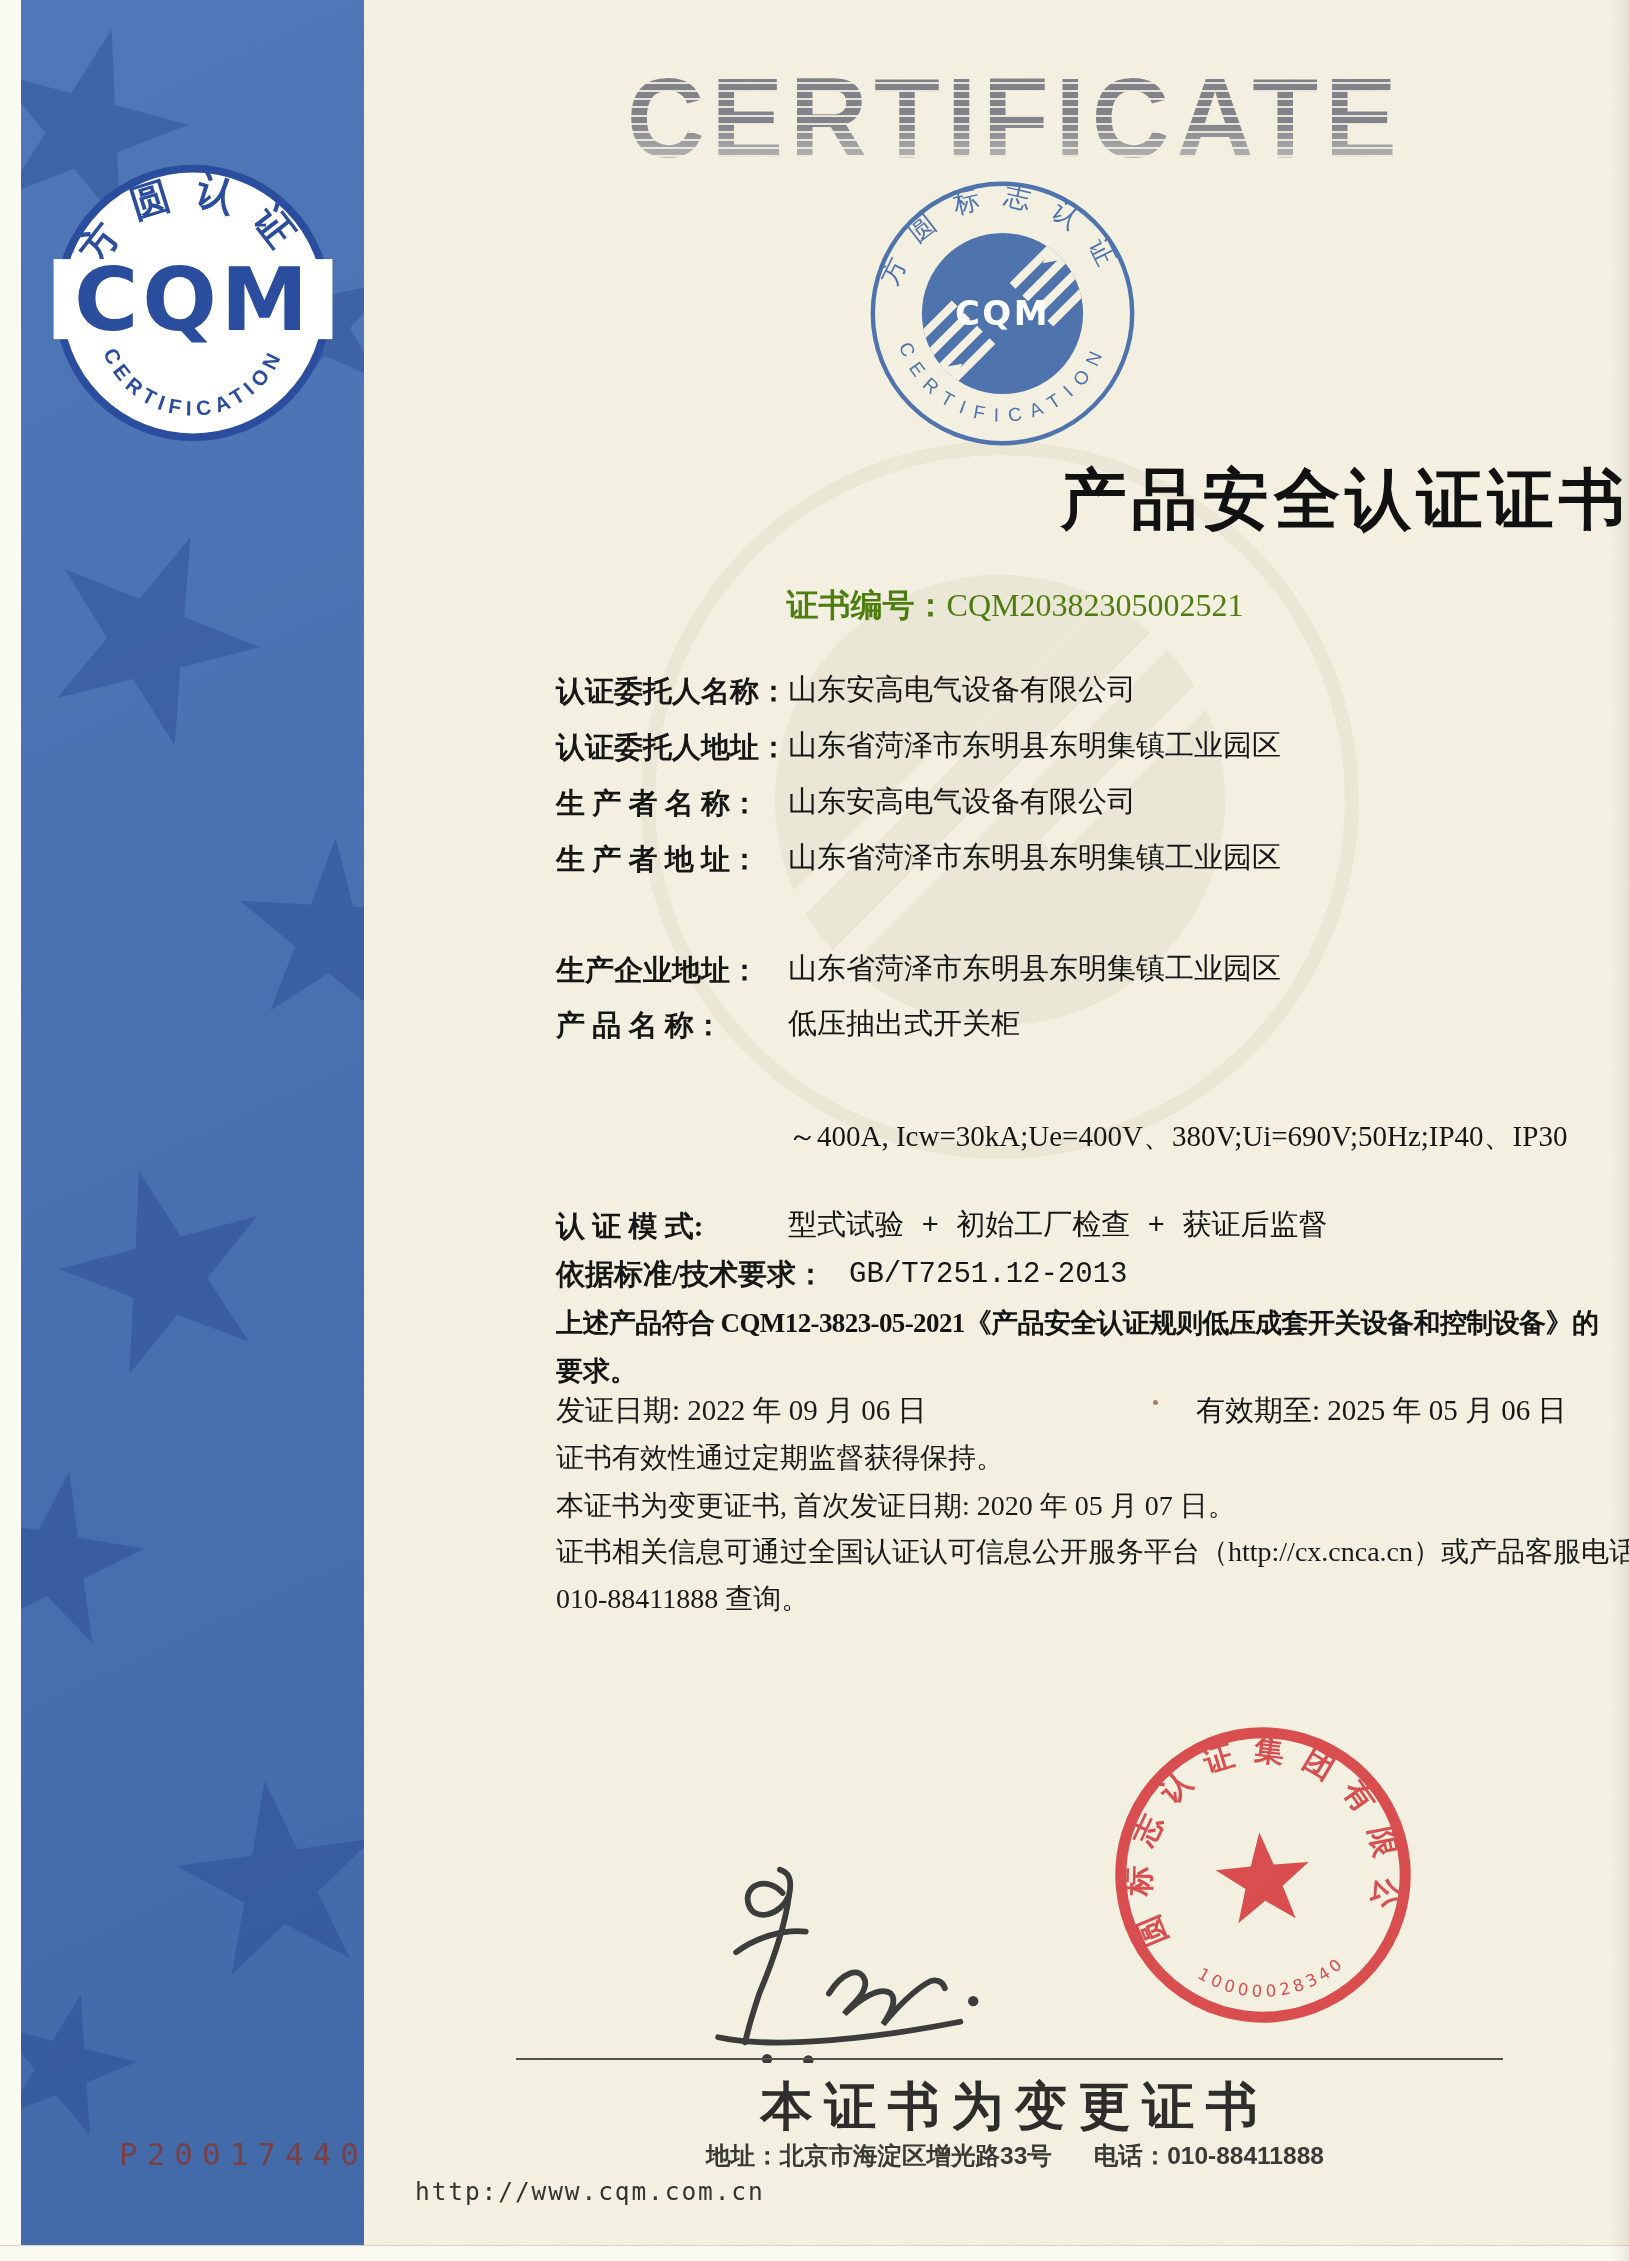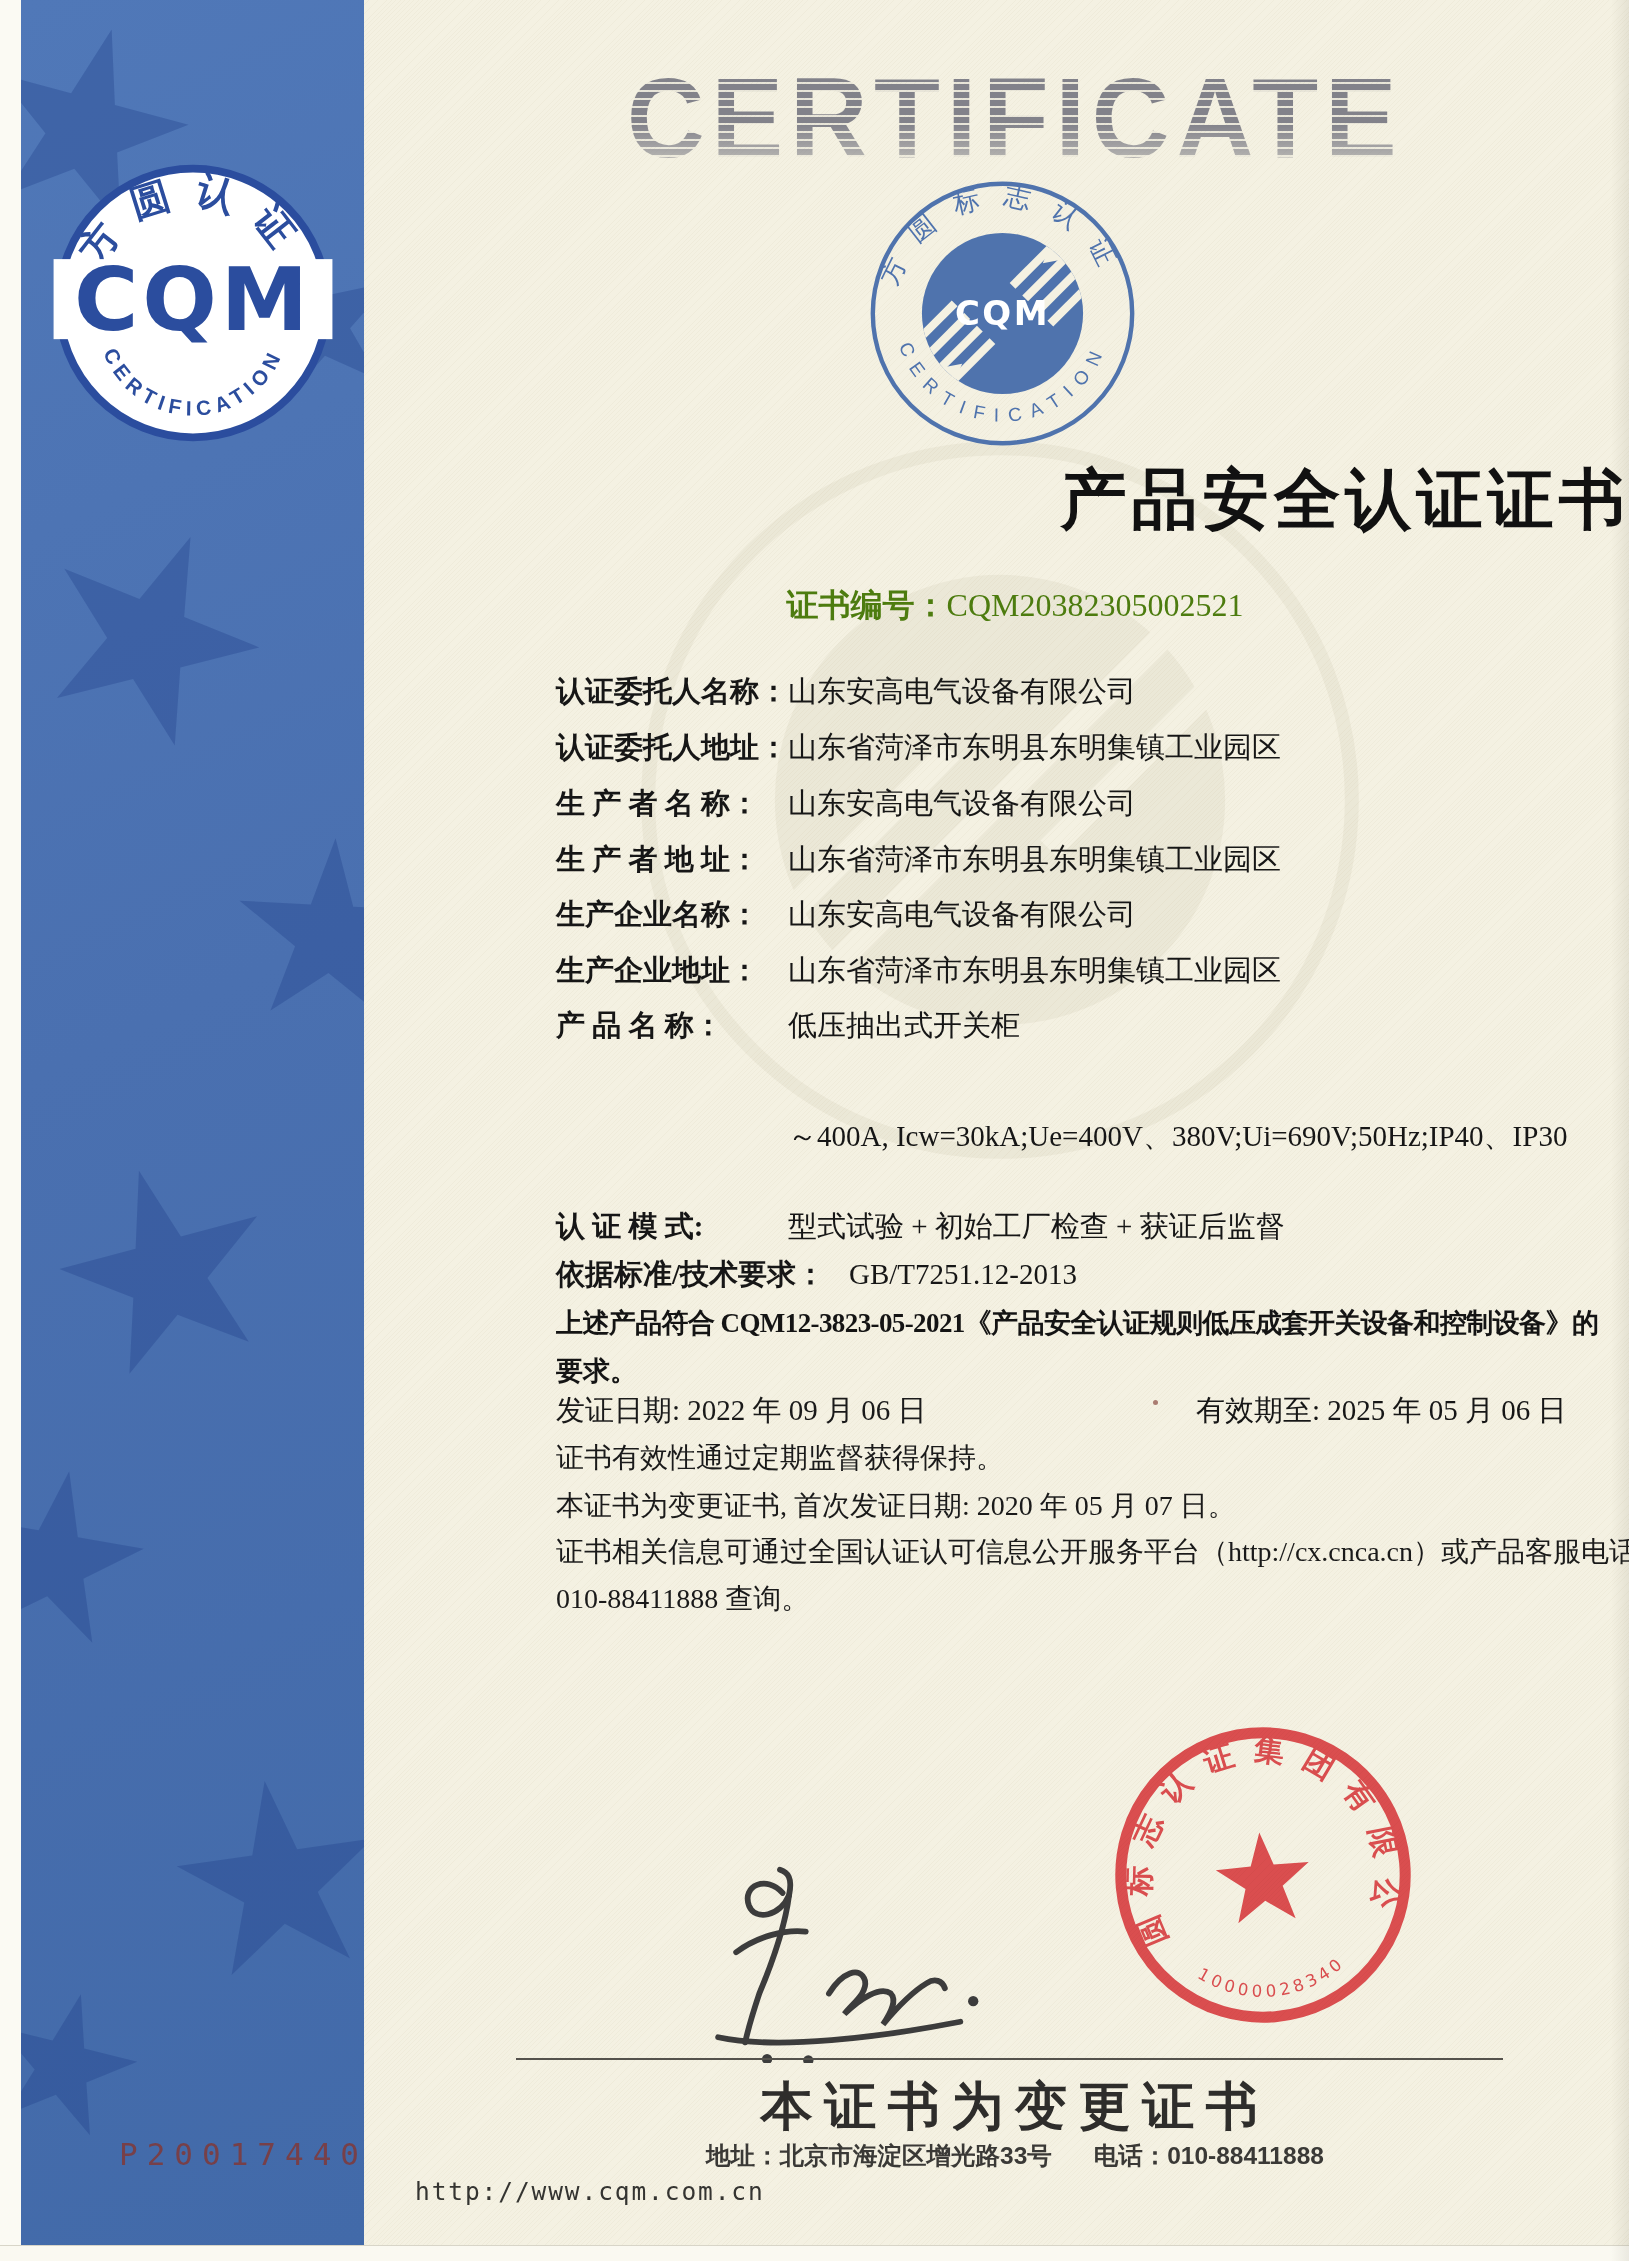--- a/index.html
+++ b/index.html
@@ -34,21 +34,21 @@
 
   .doc-title { position:absolute; left:400px; top:455px; width:1230px; text-align:right;
     font-size:66px; font-weight:bold; letter-spacing:5.2px; color:#111; }
   .cert-no { position:absolute; left:400px; top:584px; width:1230px; text-align:center;
     font-size:32px; color:#4d7c0f; }
   .cert-no .lbl { font-weight:600; }
 
   
   .row { position:absolute; left:556px; white-space:nowrap; font-size:29px; color:#161616; line-height:39px; }
   .row .lbl { display:inline-block; width:232px; font-weight:bold; vertical-align:top; }
-  .row .val { display:inline-block; vertical-align:top; }
+  .row .val { display:inline-block; vertical-align:top;font-family:Liberation Mono, monospace; }
   .cont { position:absolute; left:788px; white-space:nowrap; font-size:29px; color:#161616; line-height:39px; }
   .bold-line { position:absolute; left:556px; white-space:nowrap; font-size:27px; font-weight:bold; color:#141414; letter-spacing:-0.6px; }
   .note { position:absolute; left:556px; white-space:nowrap; font-size:28px; color:#1a1a1a; }
   .date-right { position:absolute; left:1196px; white-space:nowrap; font-size:29px; color:#161616; }
   .tiny-dot { position:absolute; left:1153px; top:1400px; width:5.2px; height:5.2px; border-radius:50%; background:#8a4a42; opacity:.7; }
 
   
   .signature { position:absolute; left:664px; top:1844px; width:335px; height:219px; }
   .stamp { position:absolute; left:1105px; top:1717px; width:316px; height:316px; transform:rotate(-5deg); mix-blend-mode:multiply; opacity:0.92; }
   .divider { position:absolute; left:516px; top:2058px; width:987px; height:1.9px; background:#54524c; }
@@ -148,23 +148,20 @@
   </div>
   <div class="row" style="top:728px">
     <span class="lbl">认证委托人地址：</span><span class="val">山东省菏泽市东明县东明集镇工业园区</span>
   </div>
   <div class="row" style="top:784px">
     <span class="lbl">生 产 者 名 称：</span><span class="val">山东安高电气设备有限公司</span>
   </div>
   <div class="row" style="top:840px">
     <span class="lbl">生 产 者 地 址：</span><span class="val">山东省菏泽市东明县东明集镇工业园区</span>
   </div>
-  <div class="row" style="top:895px">
-    <span class="lbl">生产企业名称：</span><span class="val">山东安高电气设备有限公司</span>
-  </div>
   <div class="row" style="top:951px">
     <span class="lbl">生产企业地址：</span><span class="val">山东省菏泽市东明县东明集镇工业园区</span>
   </div>
   <div class="row" style="top:1006px">
     <span class="lbl">产 品 名 称：</span><span class="val">低压抽出式开关柜</span>
   </div>
   <div class="cont" style="top:1117px">～400A, Icw=30kA;Ue=400V、380V;Ui=690V;50Hz;IP40、IP30</div>
 
   <div class="row" style="top:1207px">
     <span class="lbl">认 证 模 式:</span><span class="val">型式试验 + 初始工厂检查 + 获证后监督</span>

